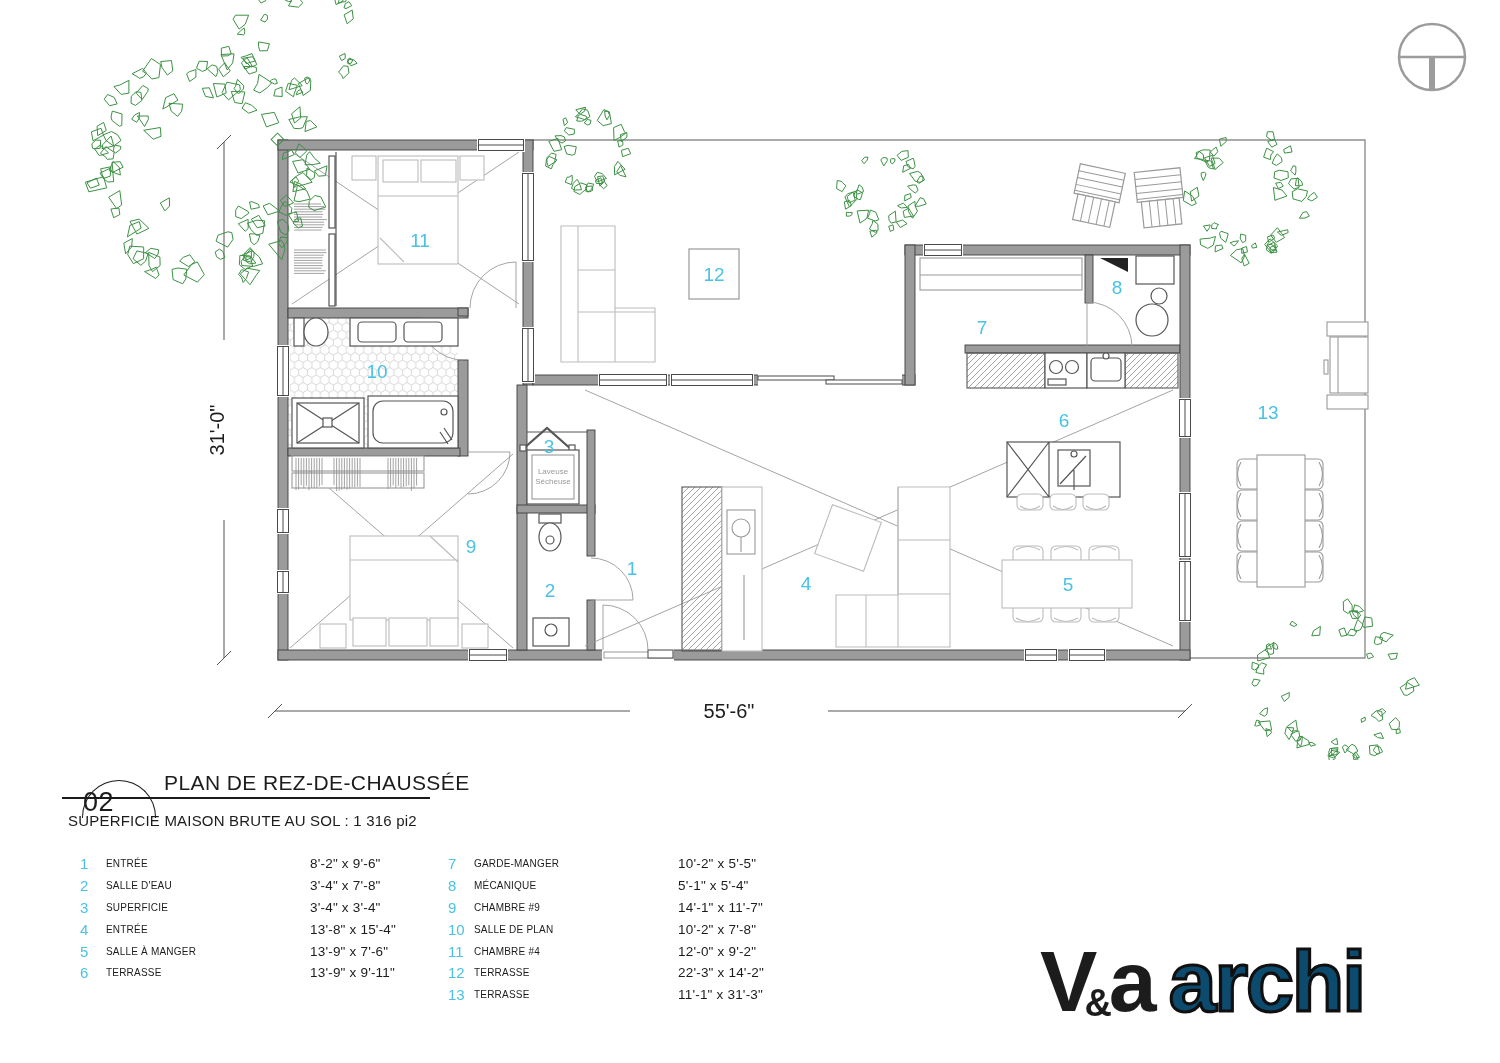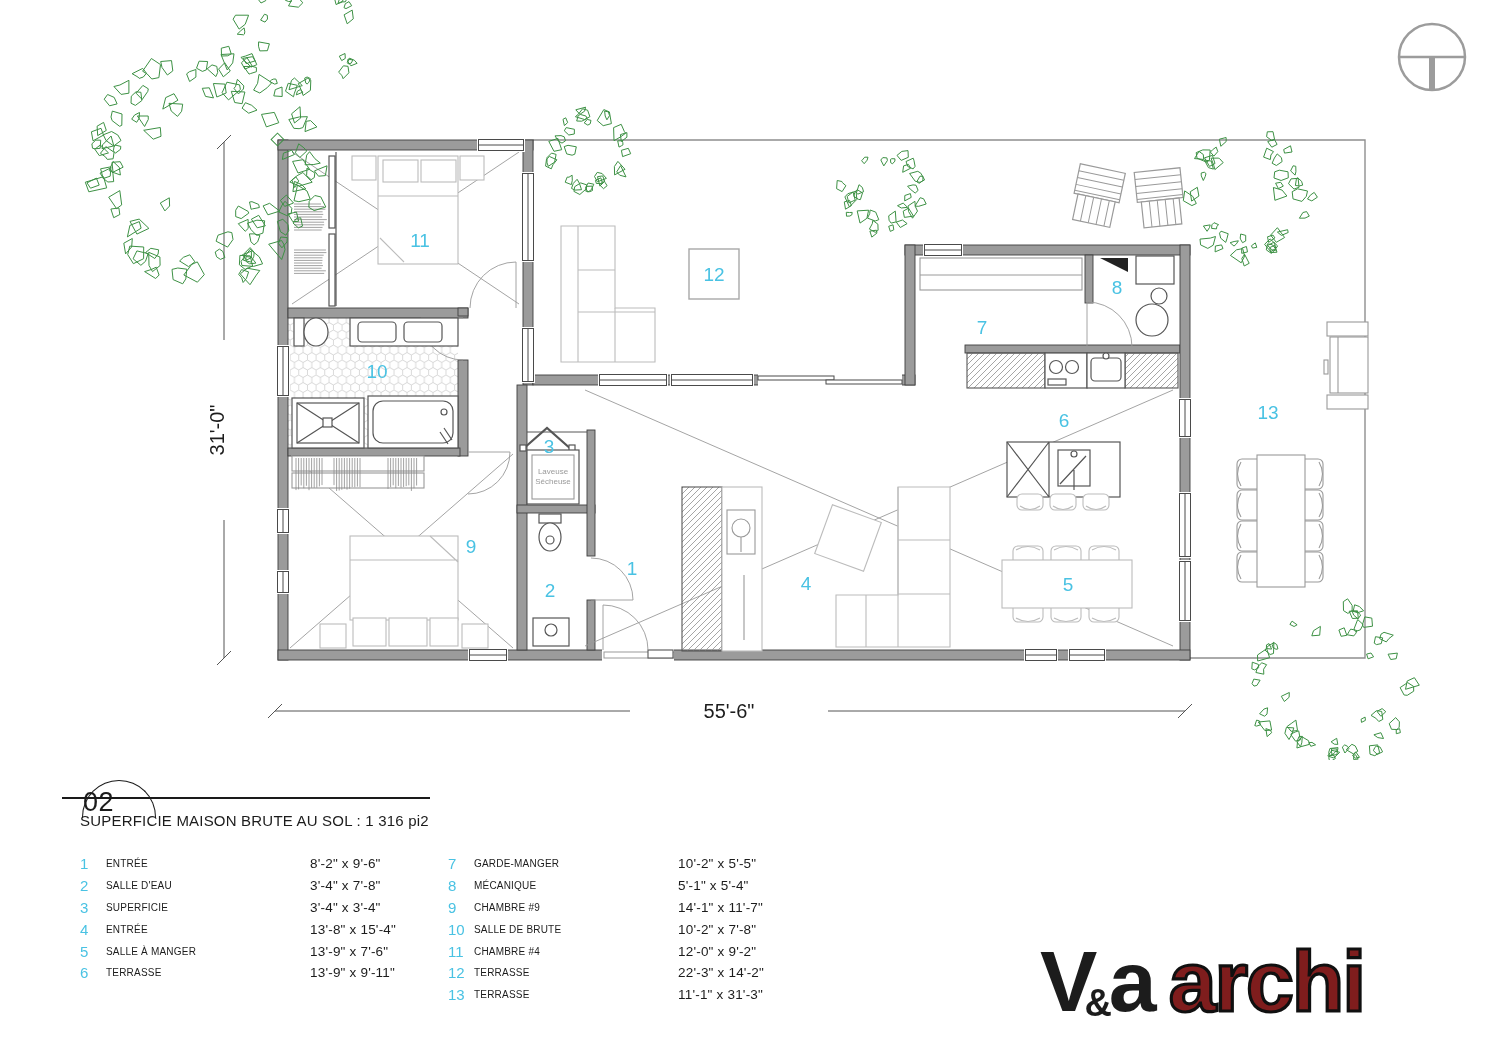--- a/index.html
+++ b/index.html
@@ -22,37 +22,37 @@
   .hatchbox{fill:url(#diag);stroke:#565656;stroke-width:1.1;}
   .hexfloor{fill:url(#hex);stroke:none;}
 
   
   .tb-arc{position:absolute;left:82px;top:780px;width:72px;height:37px;
           border:1.7px solid #1a1a1a;border-bottom:none;border-radius:72px 72px 0 0;
           display:flex;align-items:flex-end;justify-content:flex-start;}
   .tb-arc span{font-size:27px;letter-spacing:0.5px;line-height:1;padding-bottom:2px;}
   .tb-line{position:absolute;left:62px;top:797px;width:368px;height:1.7px;background:#1a1a1a;}
   .tb-title{position:absolute;left:164px;top:771px;font-size:21px;letter-spacing:0.4px;}
-  .area-note{position:absolute;left:80px;top:812px;font-size:15px;letter-spacing:0.2px;}
+  .area-note{position:absolute;left:68px;top:812px;font-size:15px;letter-spacing:0.2px;}
 
   
   .legend{position:absolute;top:853px;}
   .legend.lcol{left:80px;}
   .legend.rcol{left:448px;}
   .lrow{display:grid;grid-template-columns:26px 204px auto;height:21.8px;align-items:center;}
   .lnum{color:#49c2e3;font-size:15px;}
   .lname{font-size:10px;letter-spacing:0.2px;}
   .lsize{font-size:13.5px;letter-spacing:0.2px;}
 
   
   .logo{position:absolute;left:1040px;top:938px;white-space:nowrap;font-weight:bold;line-height:1;}
   .lg-v{font-size:86px;letter-spacing:-5px;}
   .lg-amp{font-size:38px;position:relative;top:5px;margin:0 -3px 0 -8px;}
   .lg-a{font-size:86px;letter-spacing:-2px;}
-  .lg-archi{font-size:86px;color:#7f1d1d;-webkit-text-stroke:3.2px #101010;
+  .lg-archi{font-size:86px;color:#0c4a6e;-webkit-text-stroke:3.2px #101010;
             letter-spacing:-2px;margin-left:14px;}
 </style>
 </head>
 <body>
 
 <div id="page">
 
 <svg id="plan-svg" width="1500" height="760" viewBox="0 0 1500 760">
   <defs>
     <pattern id="hex" width="8.66" height="15" patternUnits="userSpaceOnUse">
@@ -765,20 +765,21 @@
     <circle cx="1432" cy="57" r="33" fill="none" stroke="#9c9c9c" stroke-width="2.5"></circle>
     <line x1="1399" y1="57" x2="1465" y2="57" stroke="#9c9c9c" stroke-width="2.5"></line>
     <rect x="1429" y="57" width="6" height="32" fill="#9c9c9c"></rect>
   </g>
 </svg>
 
 <div class="tb-arc">
   <span>02</span>
 </div>
 <div class="tb-line"></div>
+<div class="tb-title">PLAN DE REZ-DE-CHAUSSÉE</div>
 <div class="area-note">SUPERFICIE MAISON BRUTE AU SOL : 1 316 pi2</div>
 
 <div class="legend lcol">
   <div class="lrow">
     <span class="lnum">1</span>
     <span class="lname">ENTRÉE</span>
     <span class="lsize">8'-2" x 9'-6"</span>
   </div>
   <div class="lrow">
     <span class="lnum">2</span>
@@ -818,21 +819,21 @@
     <span class="lname">MÉCANIQUE</span>
     <span class="lsize">5'-1" x 5'-4"</span>
   </div>
   <div class="lrow">
     <span class="lnum">9</span>
     <span class="lname">CHAMBRE #9</span>
     <span class="lsize">14'-1" x 11'-7"</span>
   </div>
   <div class="lrow">
     <span class="lnum">10</span>
-    <span class="lname">SALLE DE BRUTE</span>
+    <span class="lname">SALLE DE PLAN</span>
     <span class="lsize">10'-2" x 7'-8"</span>
   </div>
   <div class="lrow">
     <span class="lnum">11</span>
     <span class="lname">CHAMBRE #4</span>
     <span class="lsize">12'-0" x 9'-2"</span>
   </div>
   <div class="lrow">
     <span class="lnum">12</span>
     <span class="lname">TERRASSE</span>

